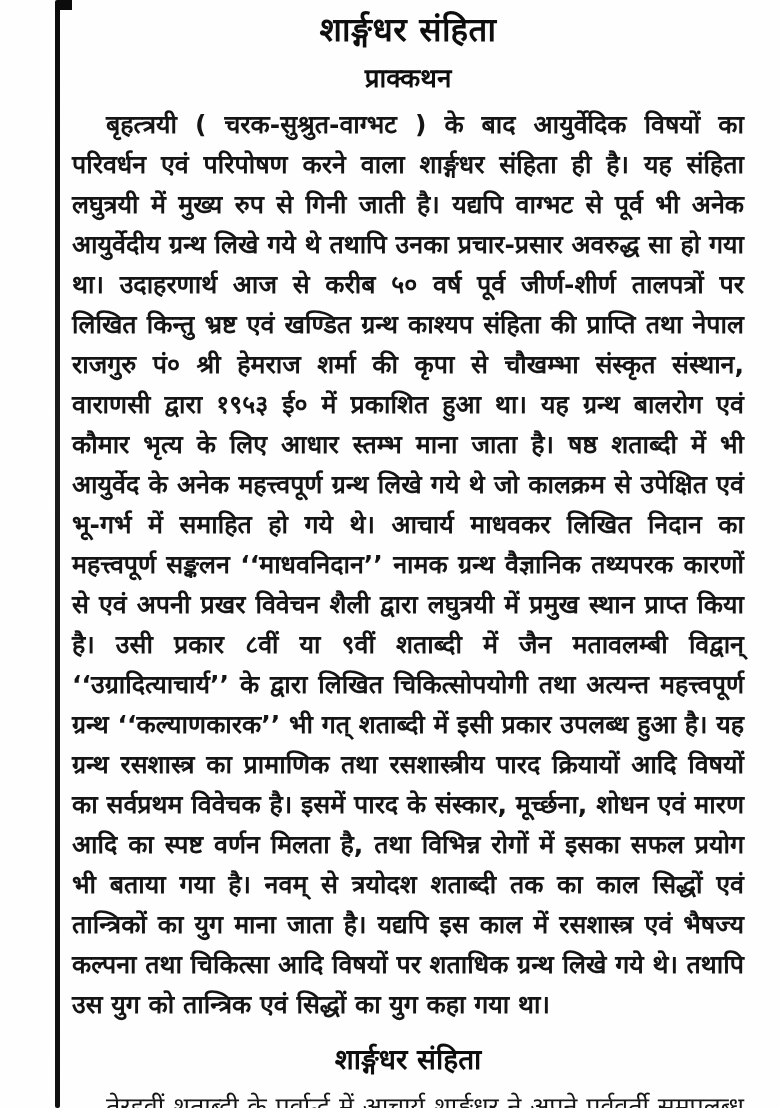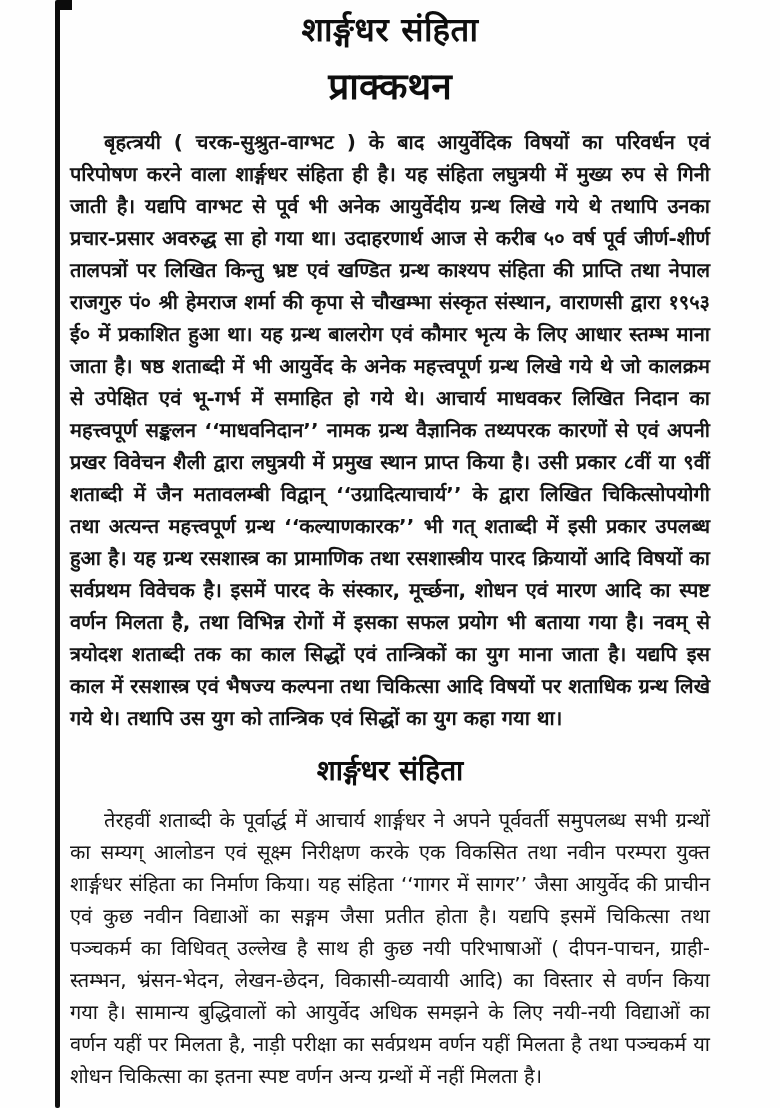--- a/index.html
+++ b/index.html
@@ -29,43 +29,43 @@
   .scan-corner {
     position: absolute;
     left: 58px;
     top: 0;
     width: 14px;
     height: 10px;
     background: #0c0c0c;
   }
   .content {
     position: absolute;
-    left: 54px;
+    left: 72px;
     top: 0;
     width: 672px;
     height: 100%;
   }
   h1.title {
     margin: 6px 0 0 0;
     text-align: center;
     font-size: 33px;
     font-weight: bold;
     letter-spacing: 0.5px;
     color: #0e0e0e;
   }
   h2.subtitle {
     margin: 8px 0 10px 0;
     text-align: center;
-    font-size: 37px;
+    font-size: 26px;
     font-weight: bold;
     color: #0e0e0e;
   }
   p.body-para {
-    margin: 16px;
-    font-size: 20px;
+    margin: 0;
+    font-size: 25px;
     font-weight: 600;
     line-height: 1.6;
     text-align: justify;
     text-indent: 34px;
     color: #151515;
   }
   h2.section-heading {
     margin: 14px 0 10px 0;
     text-align: center;
     font-size: 28px;

